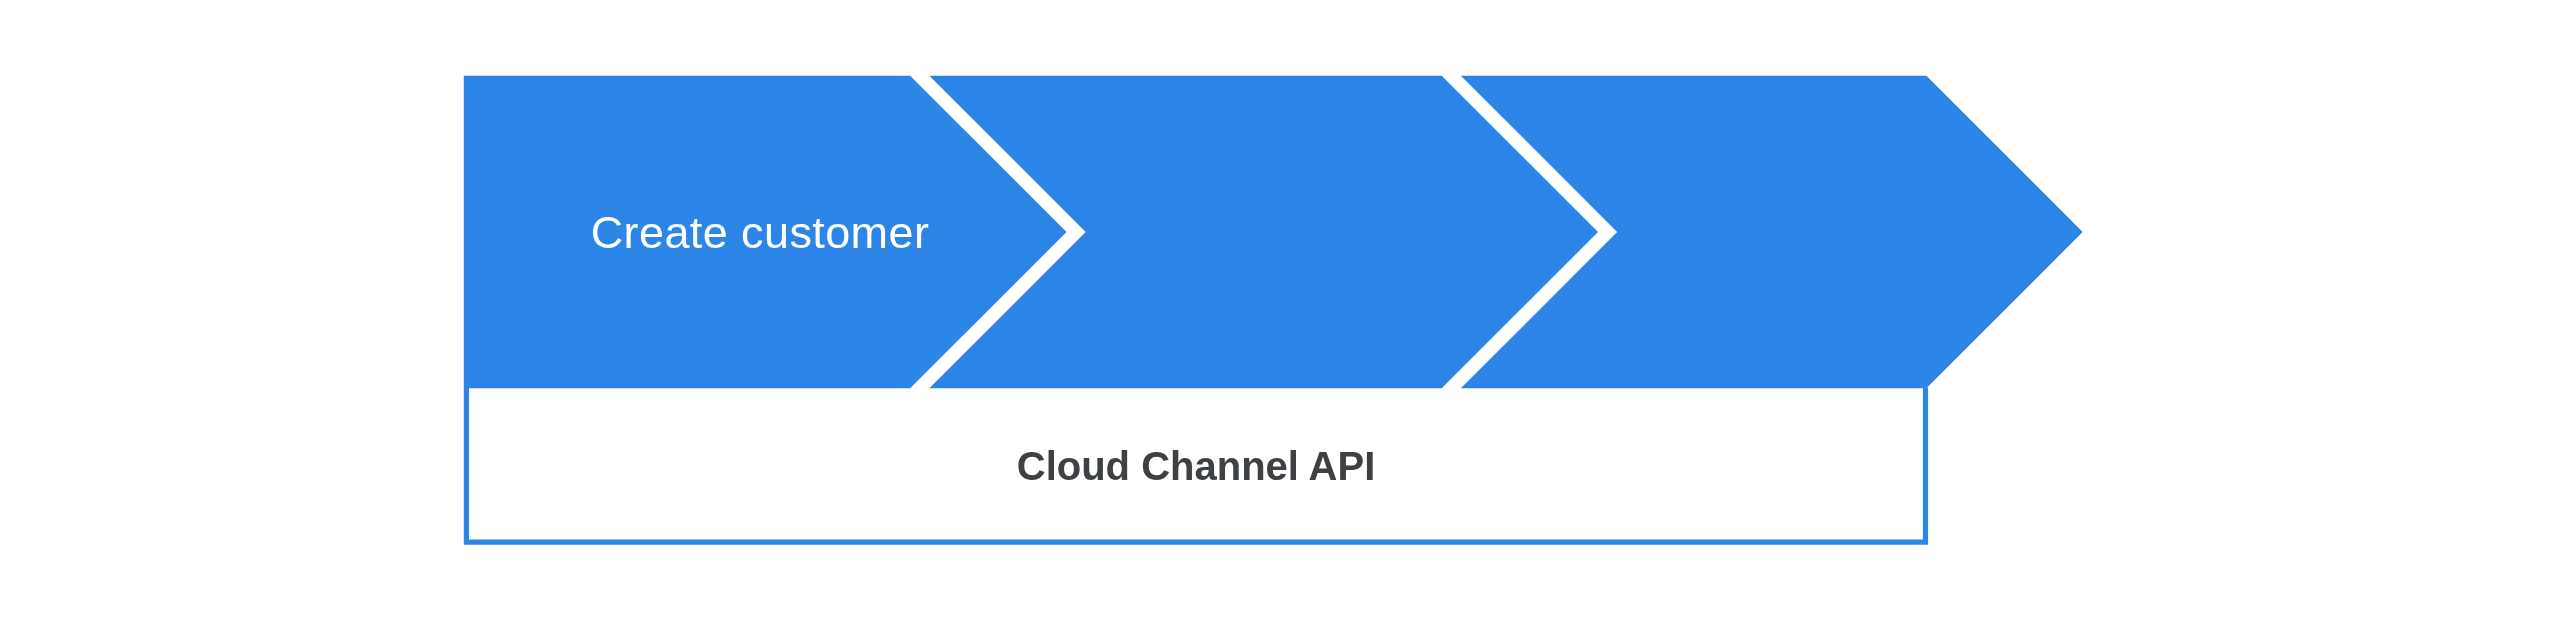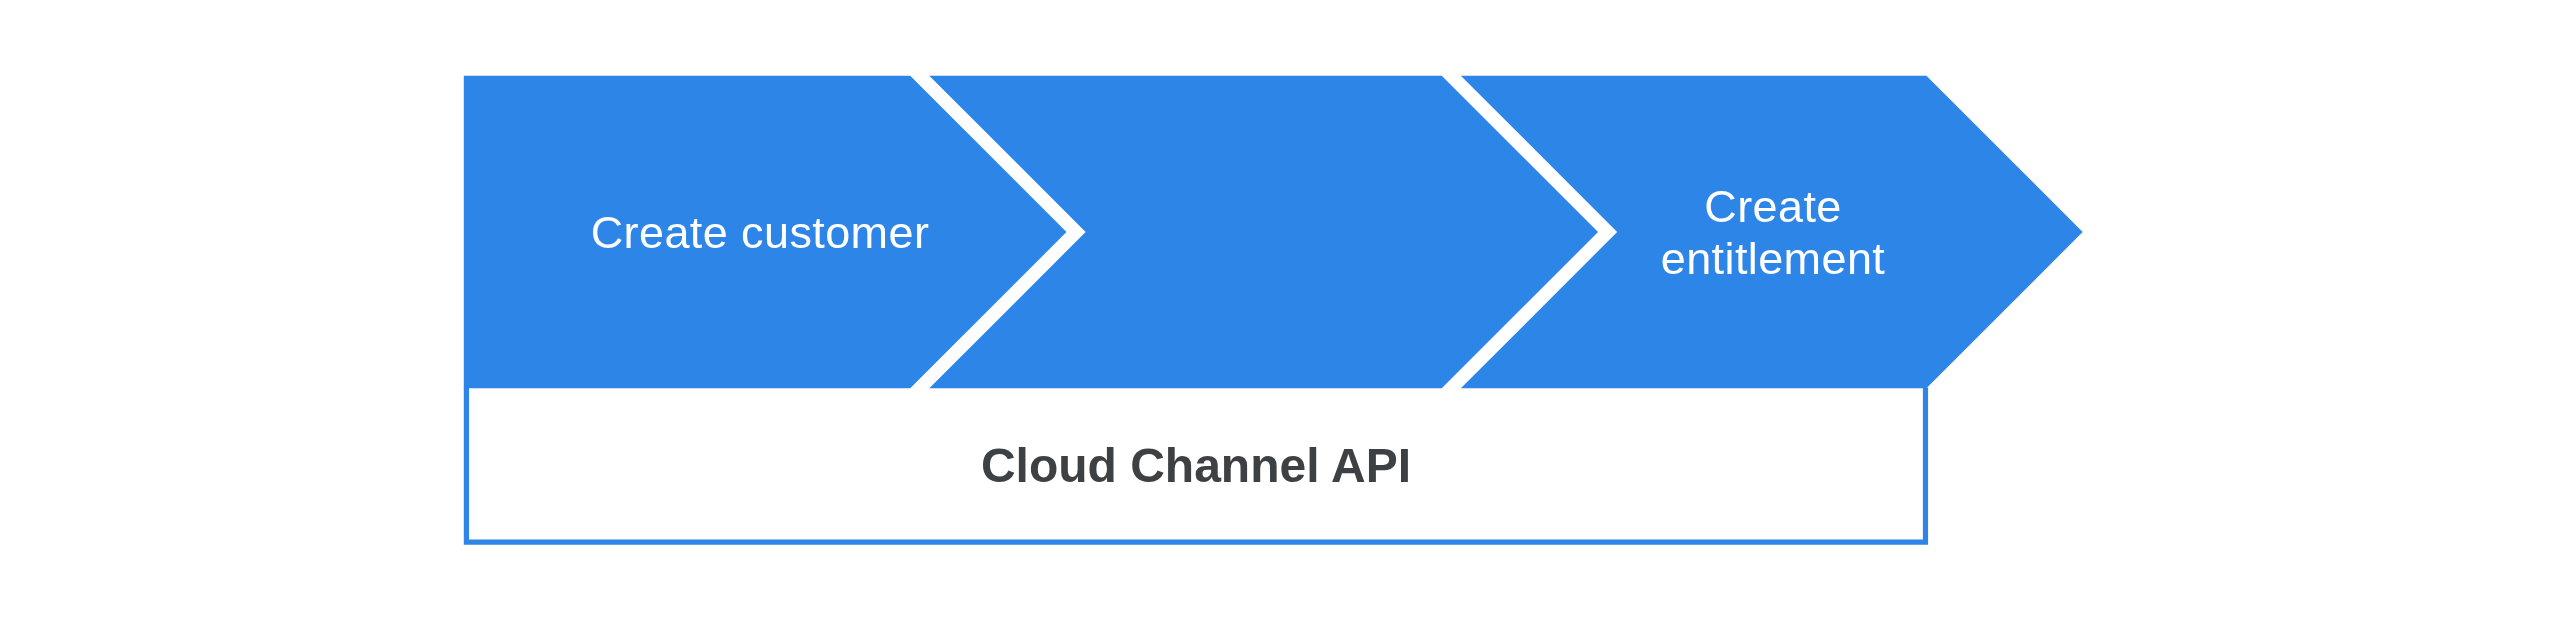--- a/index.html
+++ b/index.html
@@ -36,21 +36,21 @@
   }
   .step-label-1 { left: 760px;  top: 233px; }
   .step-label-2 { left: 1263px; top: 233px; }
   .step-label-3 { left: 1773px; top: 233px; }
   .base-label {
     position: absolute;
     left: 1196px;
     top: 466px;
     transform: translate(-50%, -50%);
     color: #3e4144;
-    font-size: 48px;
+    font-size: 40px;
     line-height: 42px;
     font-weight: 700;
     text-align: center;
     white-space: nowrap;
   }
 </style>
 </head>
 <body>
 
 <div class="canvas">
@@ -62,19 +62,17 @@
     <polygon points="534,87 1048,87 1228,267 1048,447 534,447" fill="#2d85e8"></polygon>
 
     <polygon points="1070,87 1660,87 1840,267 1660,447 1070,447 1250,267" fill="#2d85e8"></polygon>
 
     <polygon points="1682,87 2218,87 2398,267 2218,447 1682,447 1862,267" fill="#2d85e8"></polygon>
   </svg>
 
   <div class="step-label step-label-1">Create customer</div>
 
 
-  <div class="step-label step-label-3">Create
-entitlement</div>
 
   <div class="base-label">Cloud Channel API</div>
 
 </div>
 
 
 </body></html>

